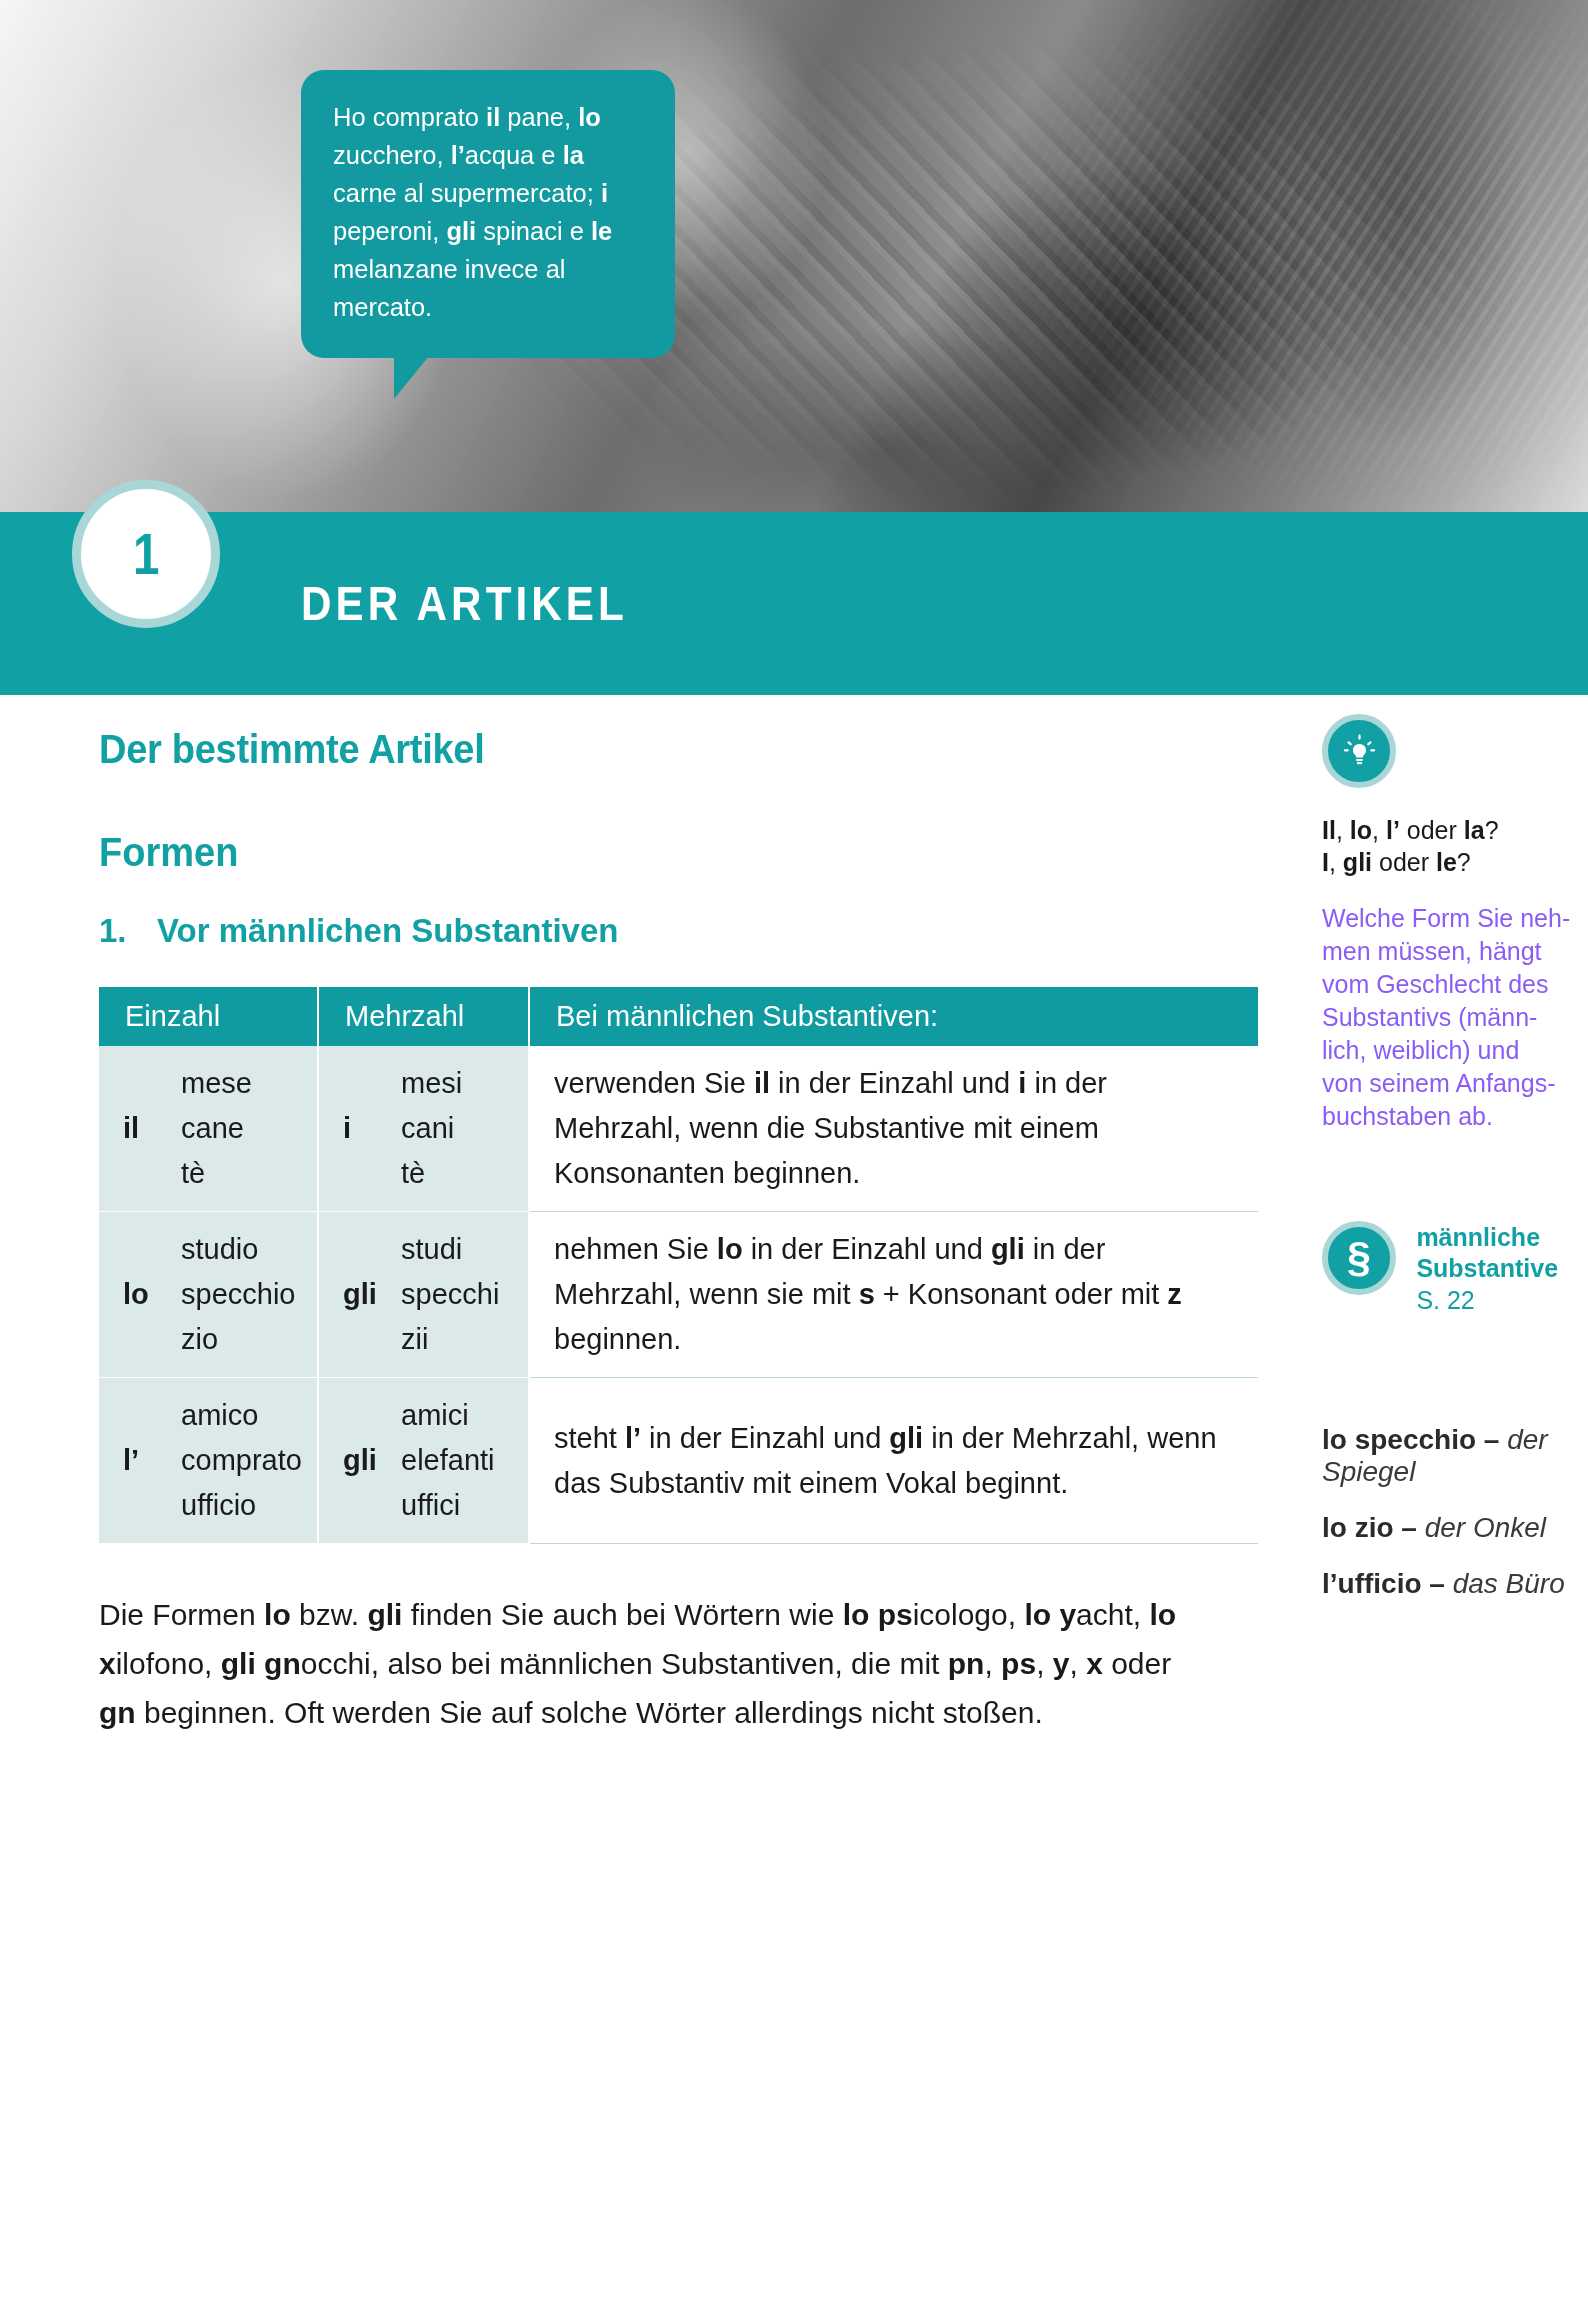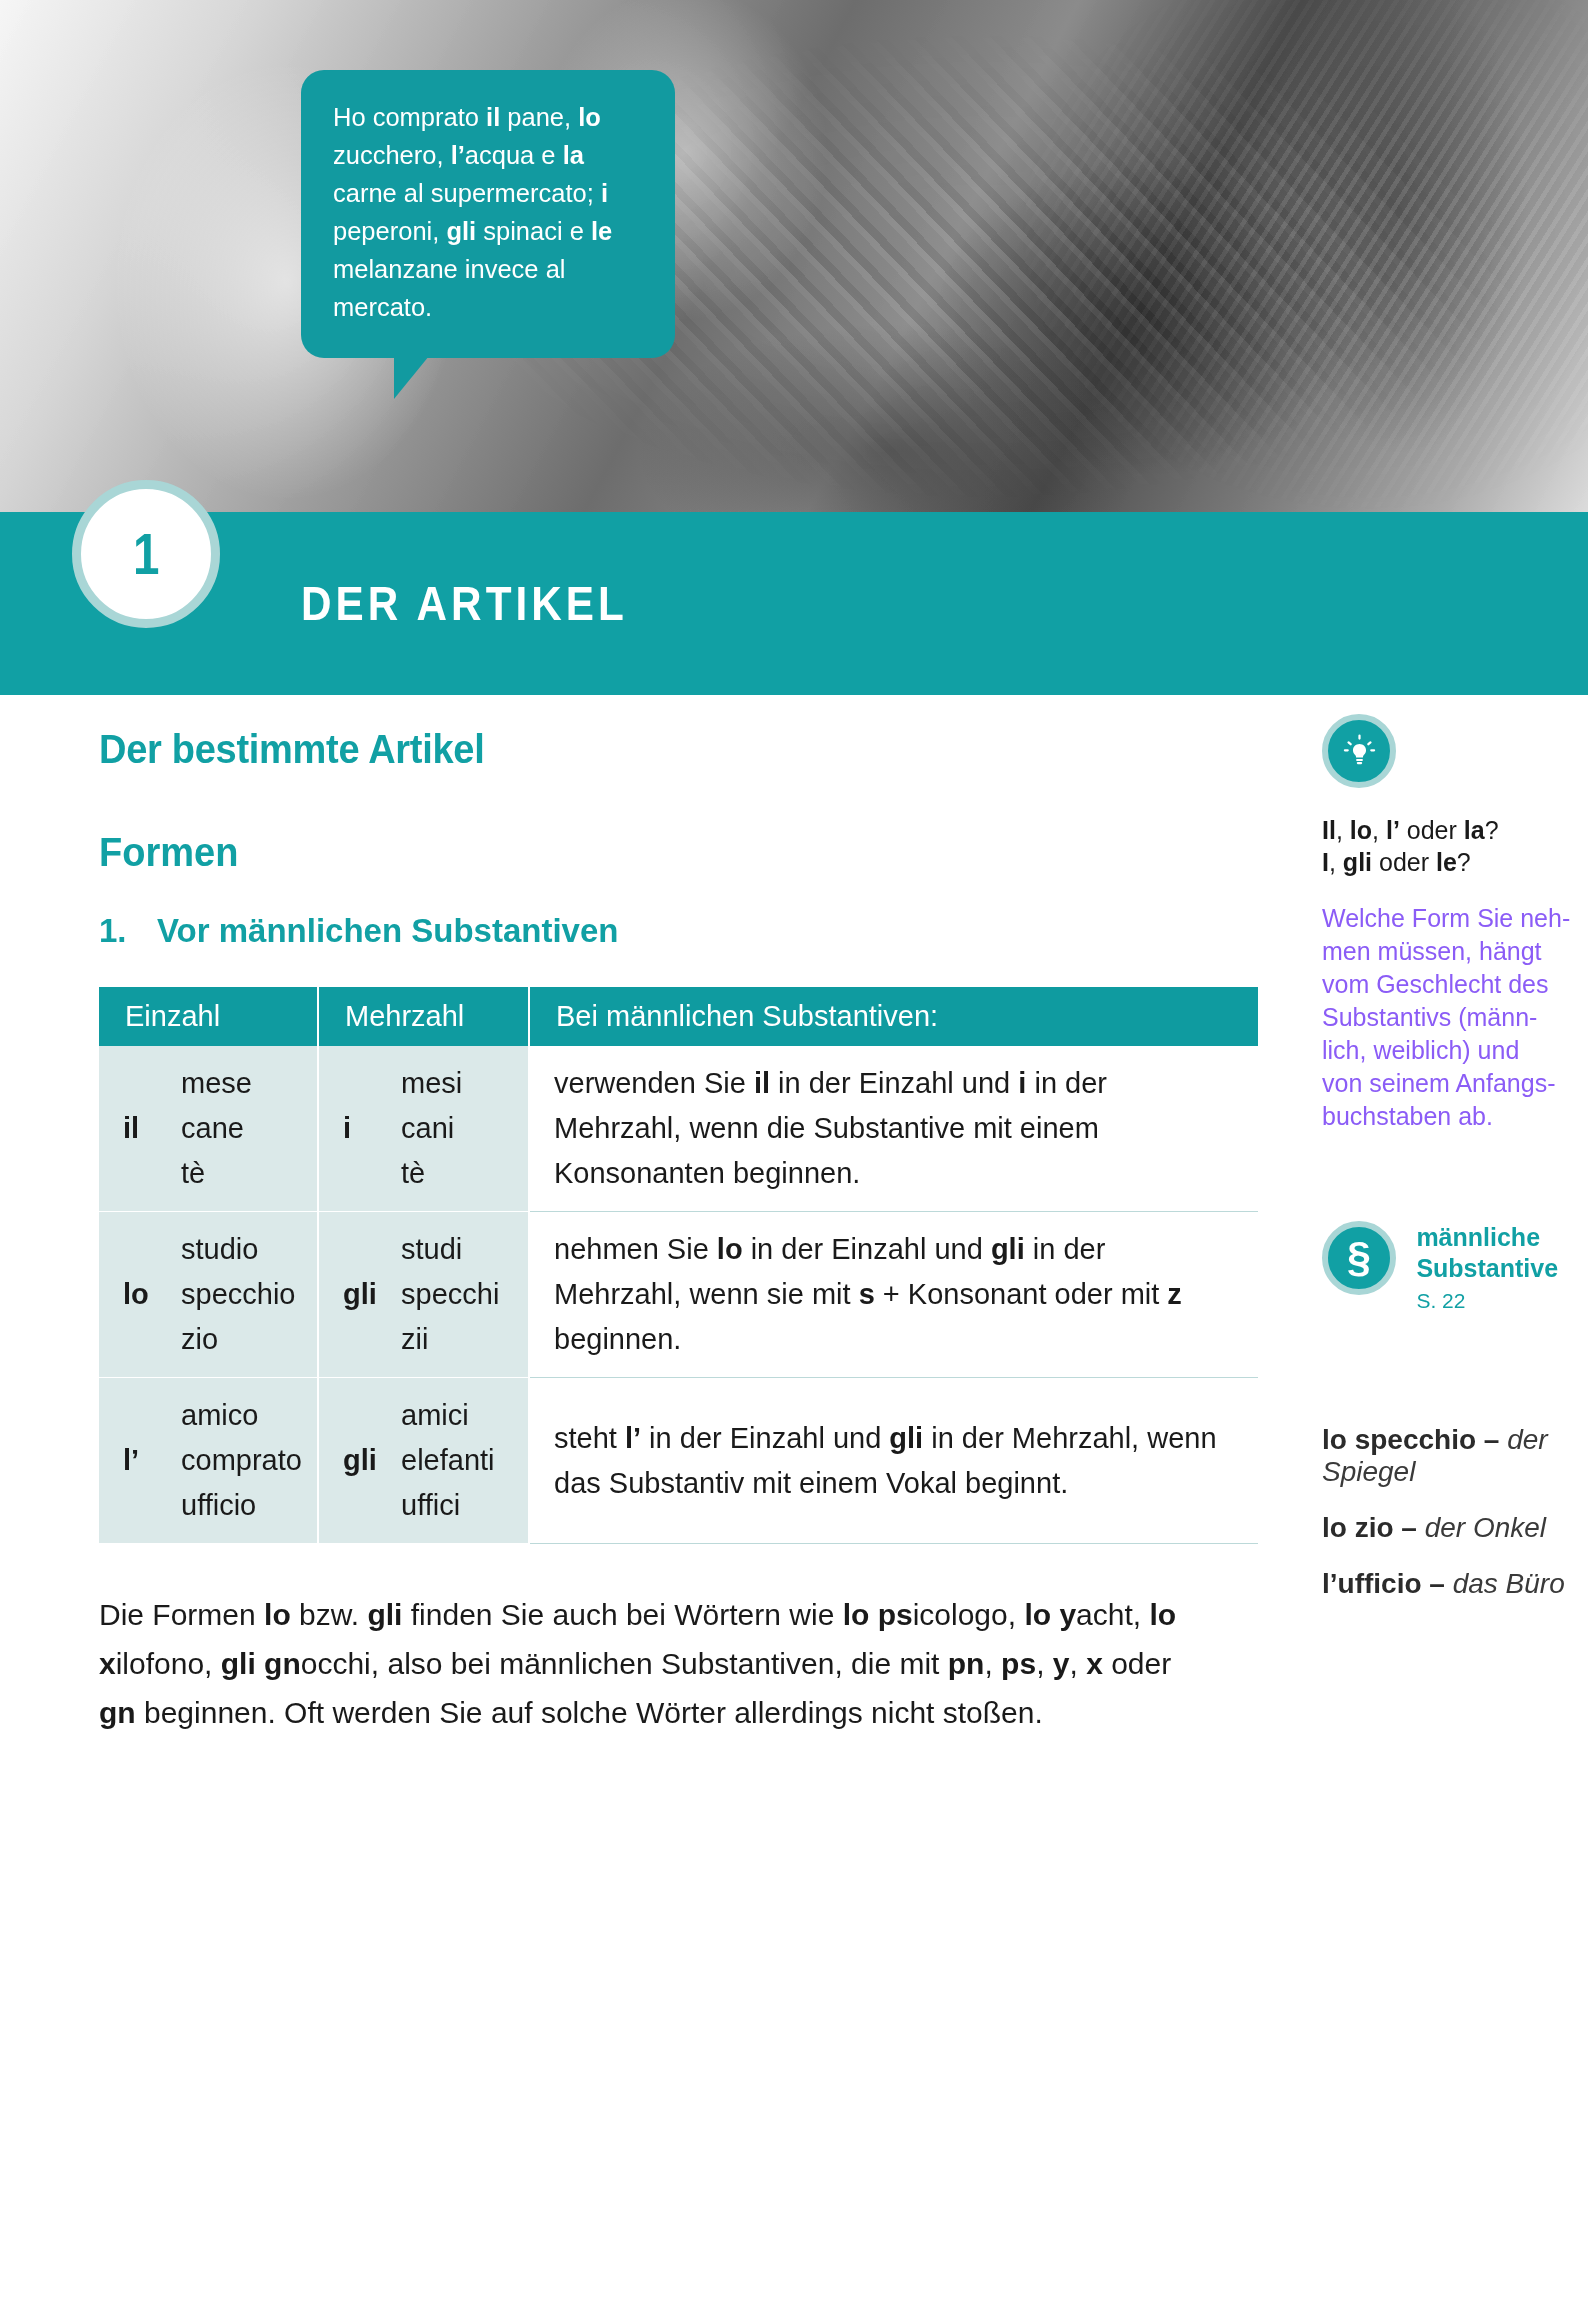--- a/index.html
+++ b/index.html
@@ -279,21 +279,21 @@
   }
   .xref-text { padding-top: 1.9px; }
   .xref-title {
     color: #11a0a4;
     font-size: 25px;
     font-weight: bold;
     line-height: 31px;
   }
   .xref-page {
     color: #11a0a4;
-    font-size: 21px;
+    font-size: 25px;
     line-height: 33px;
   }
   .vocab {
     margin-top: 107px;
   }
   .vocab-item {
     font-size: 28px;
     line-height: 32px;
     color: #3a3a3a;
     margin-bottom: 24px;

